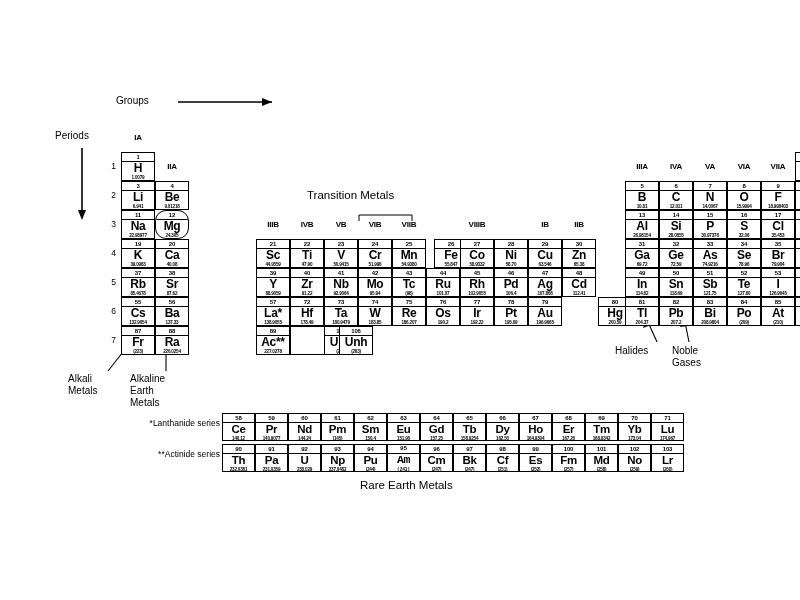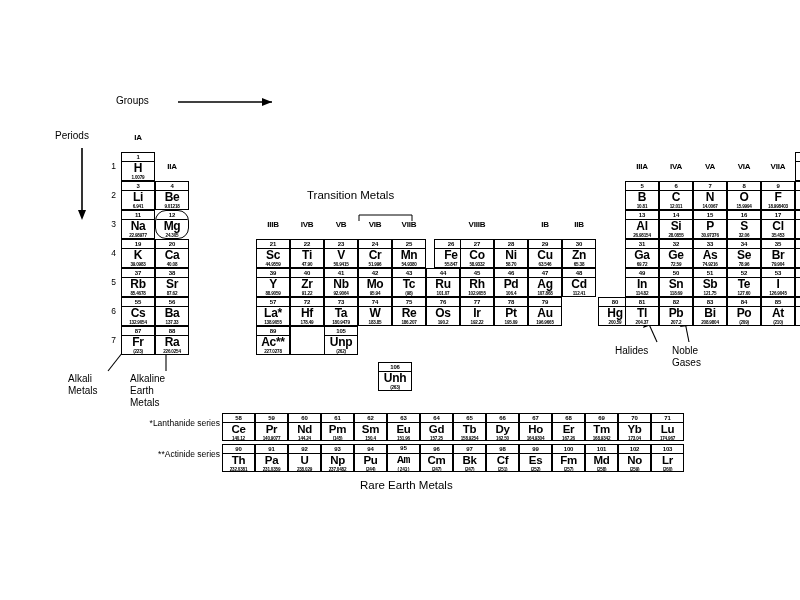--- a/index.html
+++ b/index.html
@@ -557,21 +557,21 @@
       <div class="cell" style="left: 290px; top: 326px; padding-left: 36px;">
         <span class="num">104</span>
         <span class="sym">Unq</span>
         <span class="mass">(261)</span>
       </div>
       <div class="cell" style="left: 324px; top: 326px;">
         <span class="num">105</span>
         <span class="sym">Unp</span>
         <span class="mass">(262)</span>
       </div>
-      <div class="cell" style="left: 378px; top: 326px; margin-top: 36px;">
+      <div class="cell" style="left: 339px; top: 326px;">
         <span class="num">106</span>
         <span class="sym">Unh</span>
         <span class="mass">(263)</span>
       </div>
     </div>
 
   <div id="lan-grid">
       <div class="cell lan" style="left: 222px; top: 413px;">
         <span class="num">58</span>
         <span class="sym">Ce</span>

